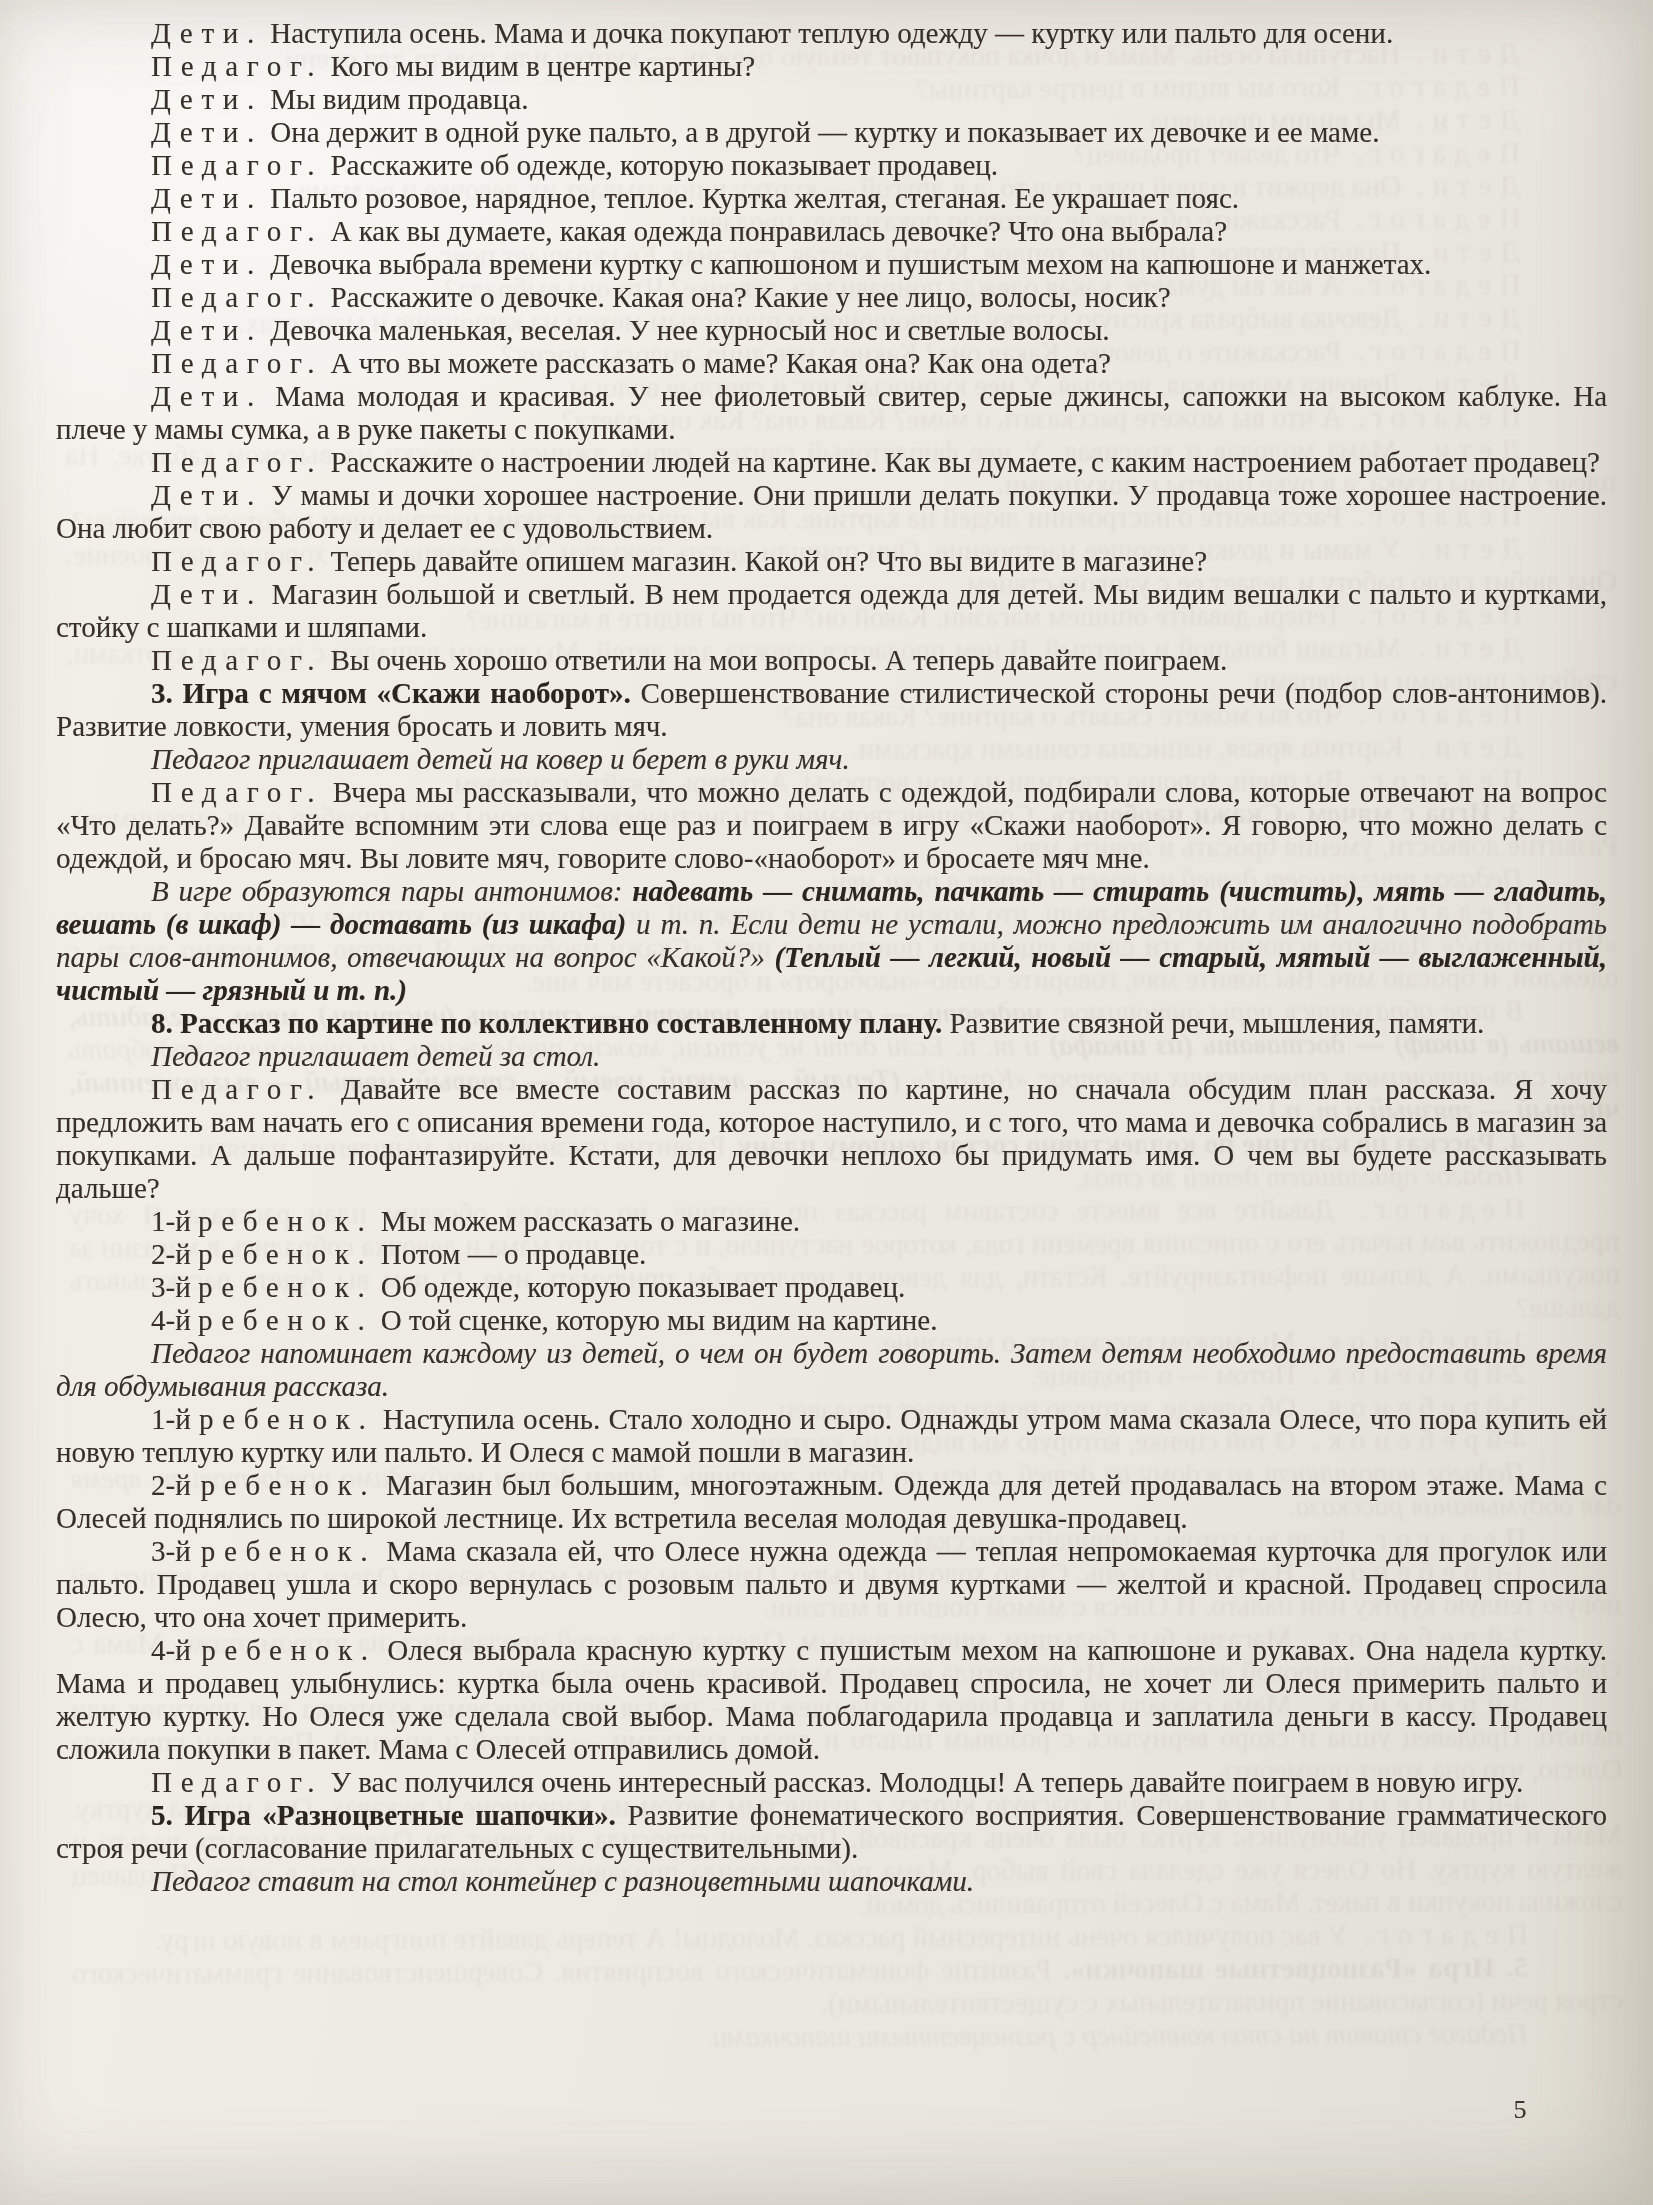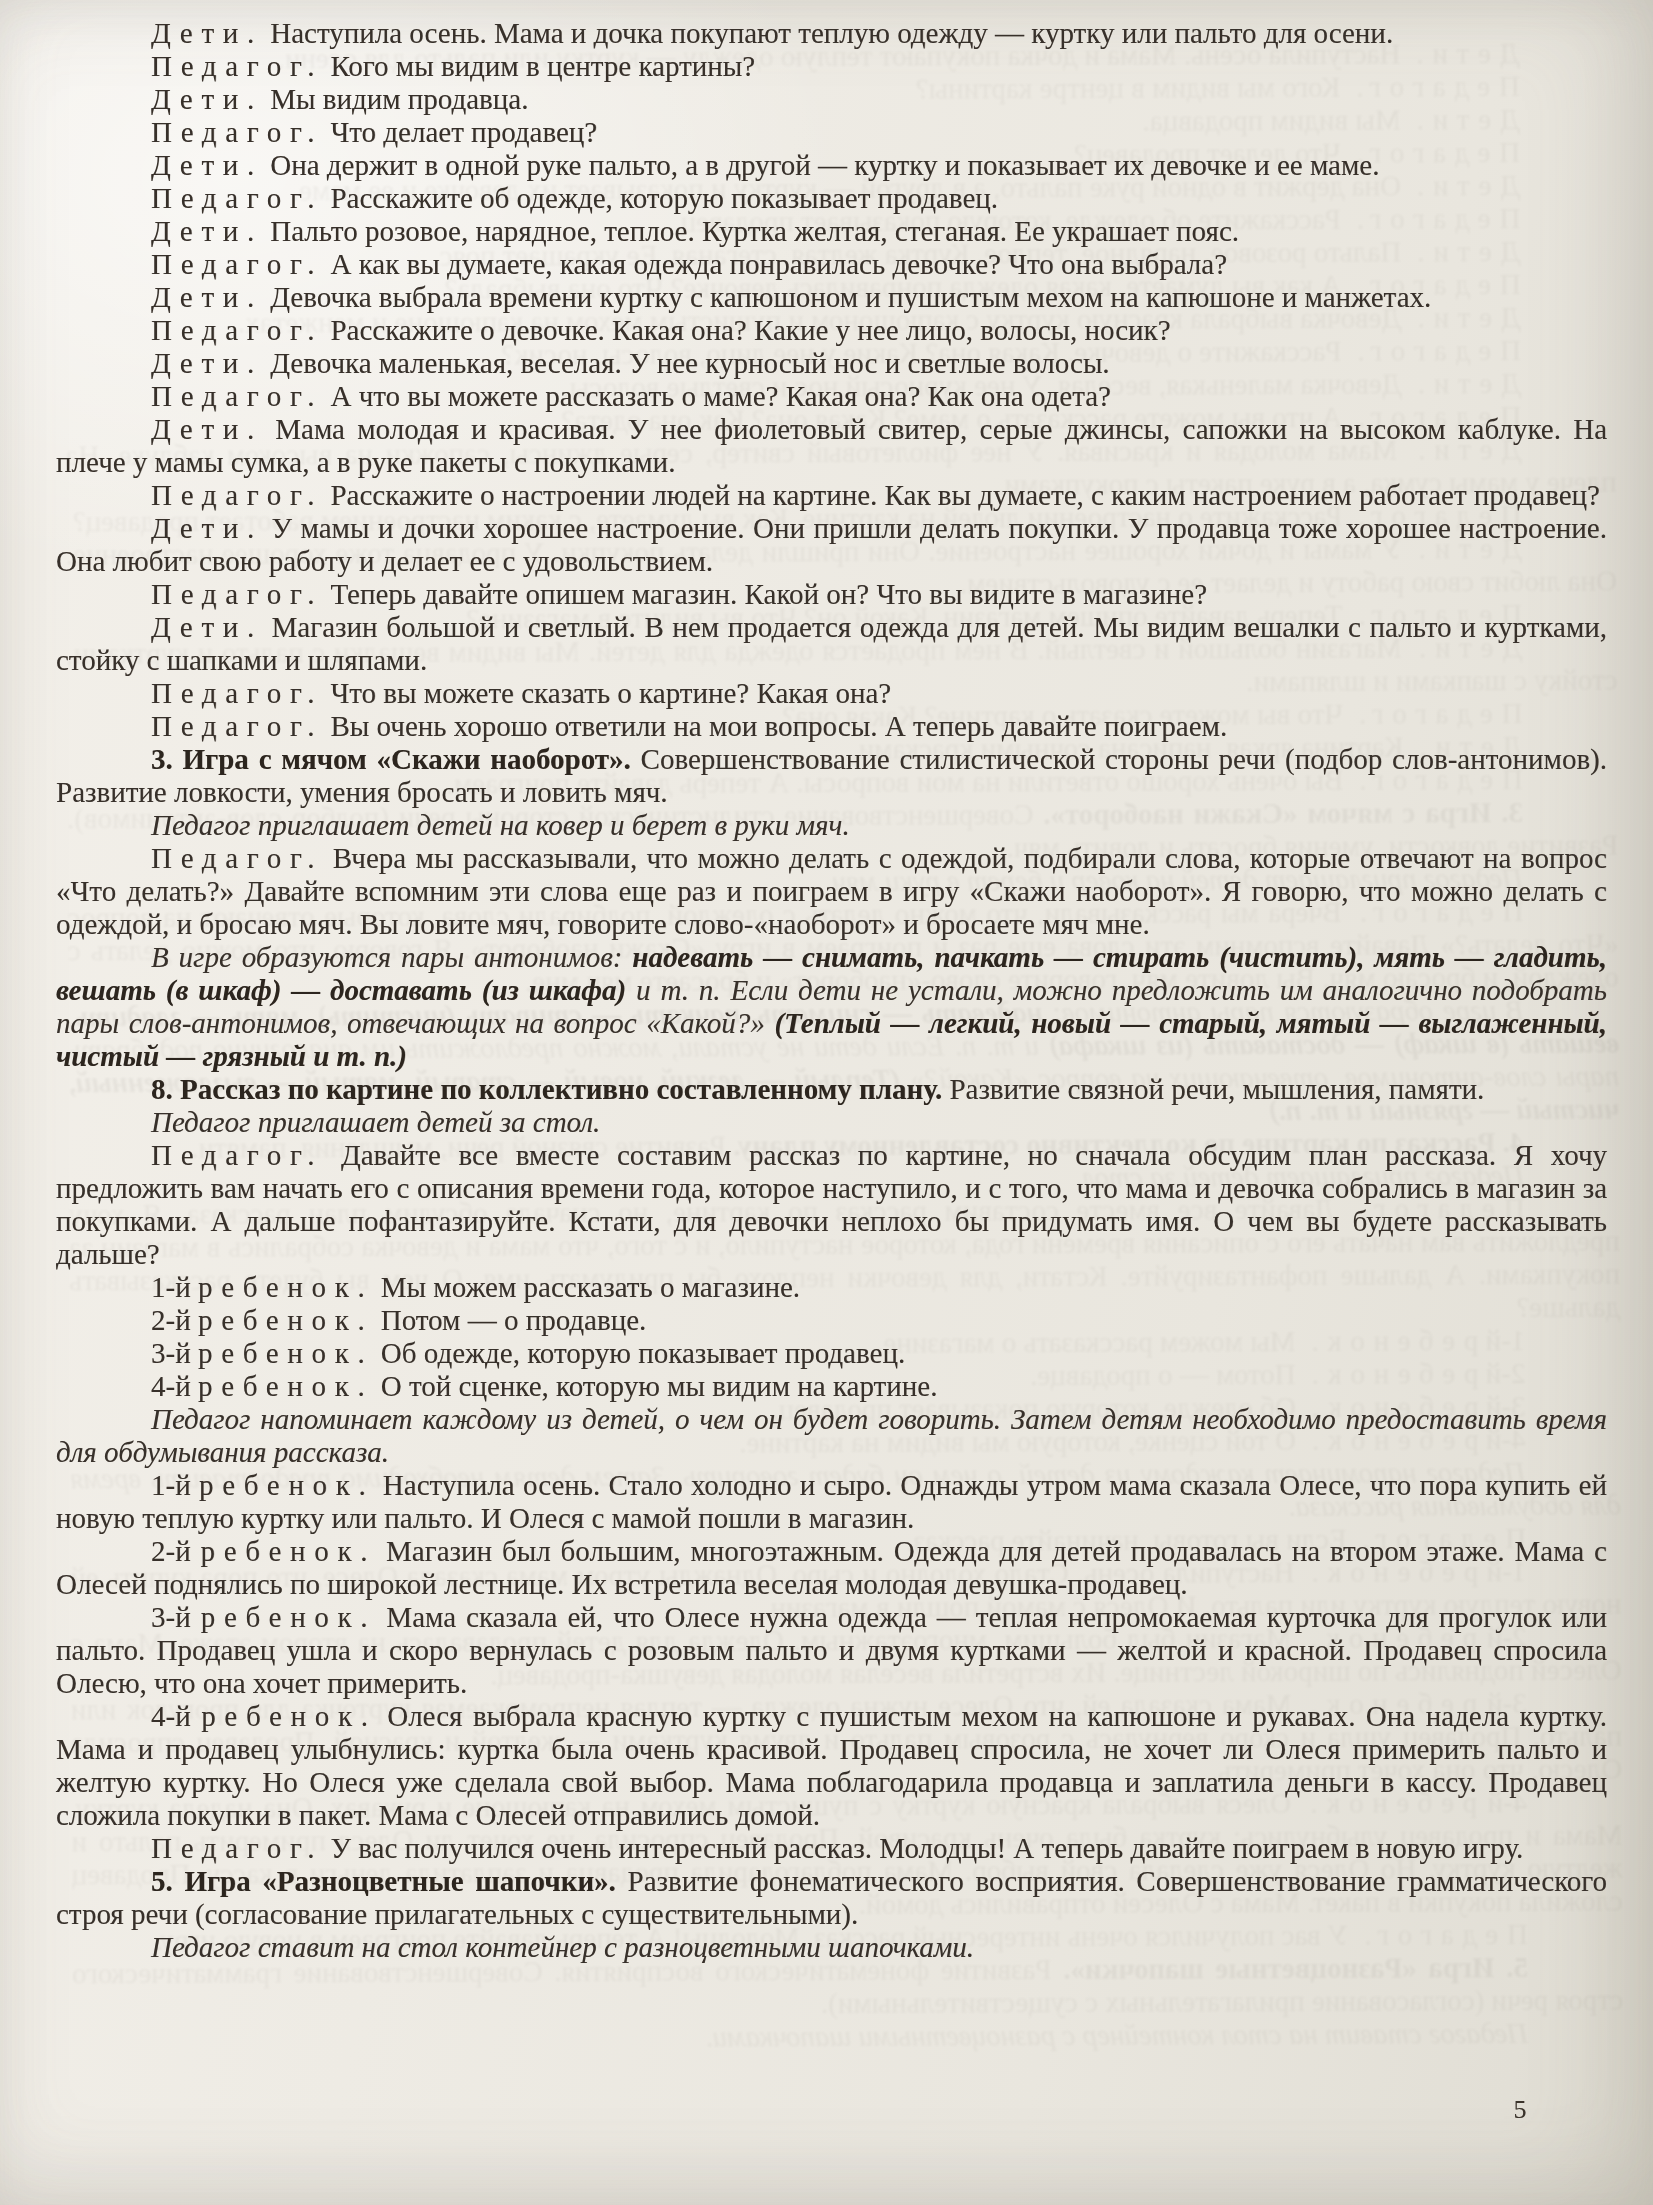--- a/index.html
+++ b/index.html
@@ -115,35 +115,33 @@
       <p class="para"><span class="run r">3-й </span><span class="run sp">ребенок.</span><span class="run r"> Мама сказала ей, что Олесе нужна одежда — теплая непромокаемая курточка для прогулок или пальто. Продавец ушла и скоро вернулась с розовым пальто и двумя куртками — желтой и красной. Продавец спросила Олесю, что она хочет примерить.</span></p>
       <p class="para"><span class="run r">4-й </span><span class="run sp">ребенок.</span><span class="run r"> Олеся выбрала красную куртку с пушистым мехом на капюшоне и рукавах. Она надела куртку. Мама и продавец улыбнулись: куртка была очень красивой. Продавец спросила, не хочет ли Олеся примерить пальто и желтую куртку. Но Олеся уже сделала свой выбор. Мама поблагодарила продавца и заплатила деньги в кассу. Продавец сложила покупки в пакет. Мама с Олесей отправились домой.</span></p>
       <p class="para"><span class="run sp">Педагог.</span><span class="run r"> У вас получился очень интересный рассказ. Молодцы! А теперь давайте поиграем в новую игру.</span></p>
       <p class="para"><span class="run b">5. Игра «Разноцветные шапочки».</span><span class="run r"> Развитие фонематического восприятия. Совершенствование грамматического строя речи (согласование прилагательных с существительными).</span></p>
       <p class="para"><span class="run i">Педагог ставит на стол контейнер с разноцветными шапочками.</span></p>
     </div>
   <main class="text-block textish" id="main-text">
       <p class="para"><span class="run sp">Дети.</span><span class="run r"> Наступила осень. Мама и дочка покупают теплую одежду — куртку или пальто для осени.</span></p>
       <p class="para"><span class="run sp">Педагог.</span><span class="run r"> Кого мы видим в центре картины?</span></p>
       <p class="para"><span class="run sp">Дети.</span><span class="run r"> Мы видим продавца.</span></p>
-      <p class="para"><span class="run sp">Педагог.</span><span class="run r"> Что делает продавец?</span></p>
       <p class="para"><span class="run sp">Дети.</span><span class="run r"> Она держит в одной руке пальто, а в другой — куртку и показывает их девочке и ее маме.</span></p>
       <p class="para"><span class="run sp">Педагог.</span><span class="run r"> Расскажите об одежде, которую показывает продавец.</span></p>
       <p class="para"><span class="run sp">Дети.</span><span class="run r"> Пальто розовое, нарядное, теплое. Куртка желтая, стеганая. Ее украшает пояс.</span></p>
       <p class="para"><span class="run sp">Педагог.</span><span class="run r"> А как вы думаете, какая одежда понравилась девочке? Что она выбрала?</span></p>
       <p class="para"><span class="run sp">Дети.</span><span class="run r"> Девочка выбрала времени куртку с капюшоном и пушистым мехом на капюшоне и манжетах.</span></p>
       <p class="para"><span class="run sp">Педагог.</span><span class="run r"> Расскажите о девочке. Какая она? Какие у нее лицо, волосы, носик?</span></p>
       <p class="para"><span class="run sp">Дети.</span><span class="run r"> Девочка маленькая, веселая. У нее курносый нос и светлые волосы.</span></p>
       <p class="para"><span class="run sp">Педагог.</span><span class="run r"> А что вы можете рассказать о маме? Какая она? Как она одета?</span></p>
       <p class="para"><span class="run sp">Дети.</span><span class="run r"> Мама молодая и красивая. У нее фиолетовый свитер, серые джинсы, сапожки на высоком каблуке. На плече у мамы сумка, а в руке пакеты с покупками.</span></p>
       <p class="para"><span class="run sp">Педагог.</span><span class="run r"> Расскажите о настроении людей на картине. Как вы думаете, с каким настроением работает продавец?</span></p>
       <p class="para"><span class="run sp">Дети.</span><span class="run r"> У мамы и дочки хорошее настроение. Они пришли делать покупки. У продавца тоже хорошее настроение. Она любит свою работу и делает ее с удовольствием.</span></p>
       <p class="para"><span class="run sp">Педагог.</span><span class="run r"> Теперь давайте опишем магазин. Какой он? Что вы видите в магазине?</span></p>
       <p class="para"><span class="run sp">Дети.</span><span class="run r"> Магазин большой и светлый. В нем продается одежда для детей. Мы видим вешалки с пальто и куртками, стойку с шапками и шляпами.</span></p>
-      <p class="para"><span class="run sp">Педагог.</span><span class="run r"> Что вы можете сказать о картине? Какая она?</span></p>
       <p class="para"><span class="run sp">Педагог.</span><span class="run r"> Вы очень хорошо ответили на мои вопросы. А теперь давайте поиграем.</span></p>
       <p class="para"><span class="run b">3. Игра с мячом «Скажи наоборот».</span><span class="run r"> Совершенствование стилистической стороны речи (подбор слов-антонимов). Развитие ловкости, умения бросать и ловить мяч.</span></p>
       <p class="para"><span class="run i">Педагог приглашает детей на ковер и берет в руки мяч.</span></p>
       <p class="para"><span class="run sp">Педагог.</span><span class="run r"> Вчера мы рассказывали, что можно делать с одеждой, подбирали слова, которые отвечают на вопрос «Что делать?» Давайте вспомним эти слова еще раз и поиграем в игру «Скажи наоборот». Я говорю, что можно делать с одеждой, и бросаю мяч. Вы ловите мяч, говорите слово-«наоборот» и бросаете мяч мне.</span></p>
       <p class="para"><span class="run i">В игре образуются пары антонимов: </span><span class="run bi">надевать — снимать, пачкать — стирать (чистить), мять — гладить, вешать (в шкаф) — доставать (из шкафа)</span><span class="run i"> и т. п. Если дети не устали, можно предложить им аналогично подобрать пары слов-антонимов, отвечающих на вопрос «Какой?» </span><span class="run bi">(Теплый — легкий, новый — старый, мятый — выглаженный, чистый — грязный и т. п.)</span></p>
       <p class="para"><span class="run b">8. Рассказ по картине по коллективно составленному плану.</span><span class="run r"> Развитие связной речи, мышления, памяти.</span></p>
       <p class="para"><span class="run i">Педагог приглашает детей за стол.</span></p>
       <p class="para"><span class="run sp">Педагог.</span><span class="run r"> Давайте все вместе составим рассказ по картине, но сначала обсудим план рассказа. Я хочу предложить вам начать его с описания времени года, которое наступило, и с того, что мама и девочка собрались в магазин за покупками. А дальше пофантазируйте. Кстати, для девочки неплохо бы придумать имя. О чем вы будете рассказывать дальше?</span></p>
       <p class="para"><span class="run r">1-й </span><span class="run sp">ребенок.</span><span class="run r"> Мы можем рассказать о магазине.</span></p>
       <p class="para"><span class="run r">2-й </span><span class="run sp">ребенок.</span><span class="run r"> Потом — о продавце.</span></p>

